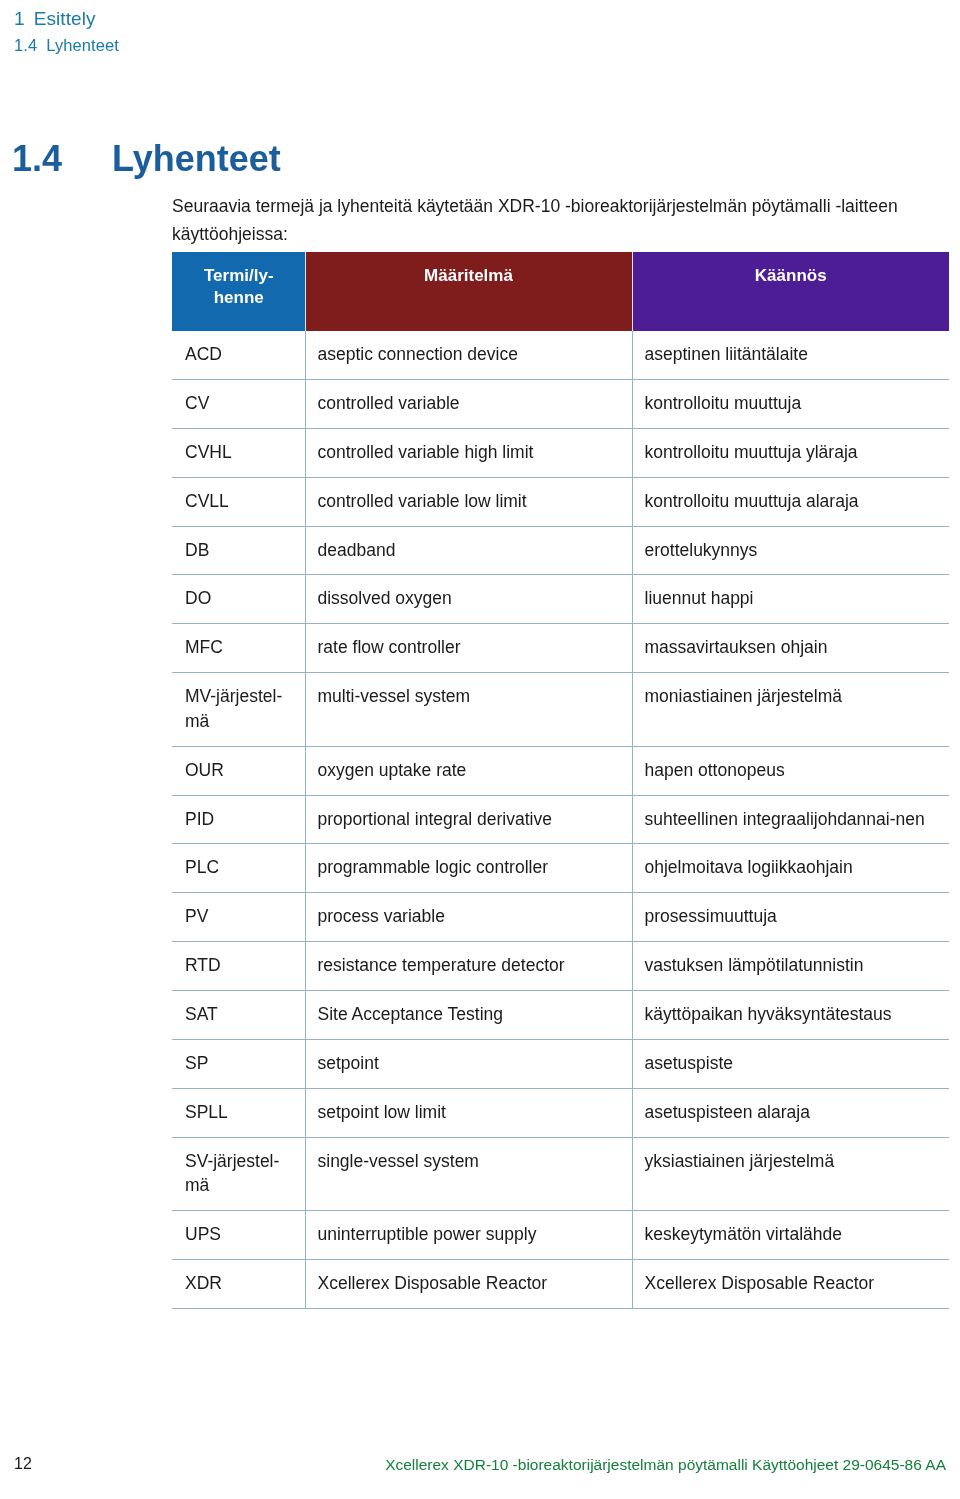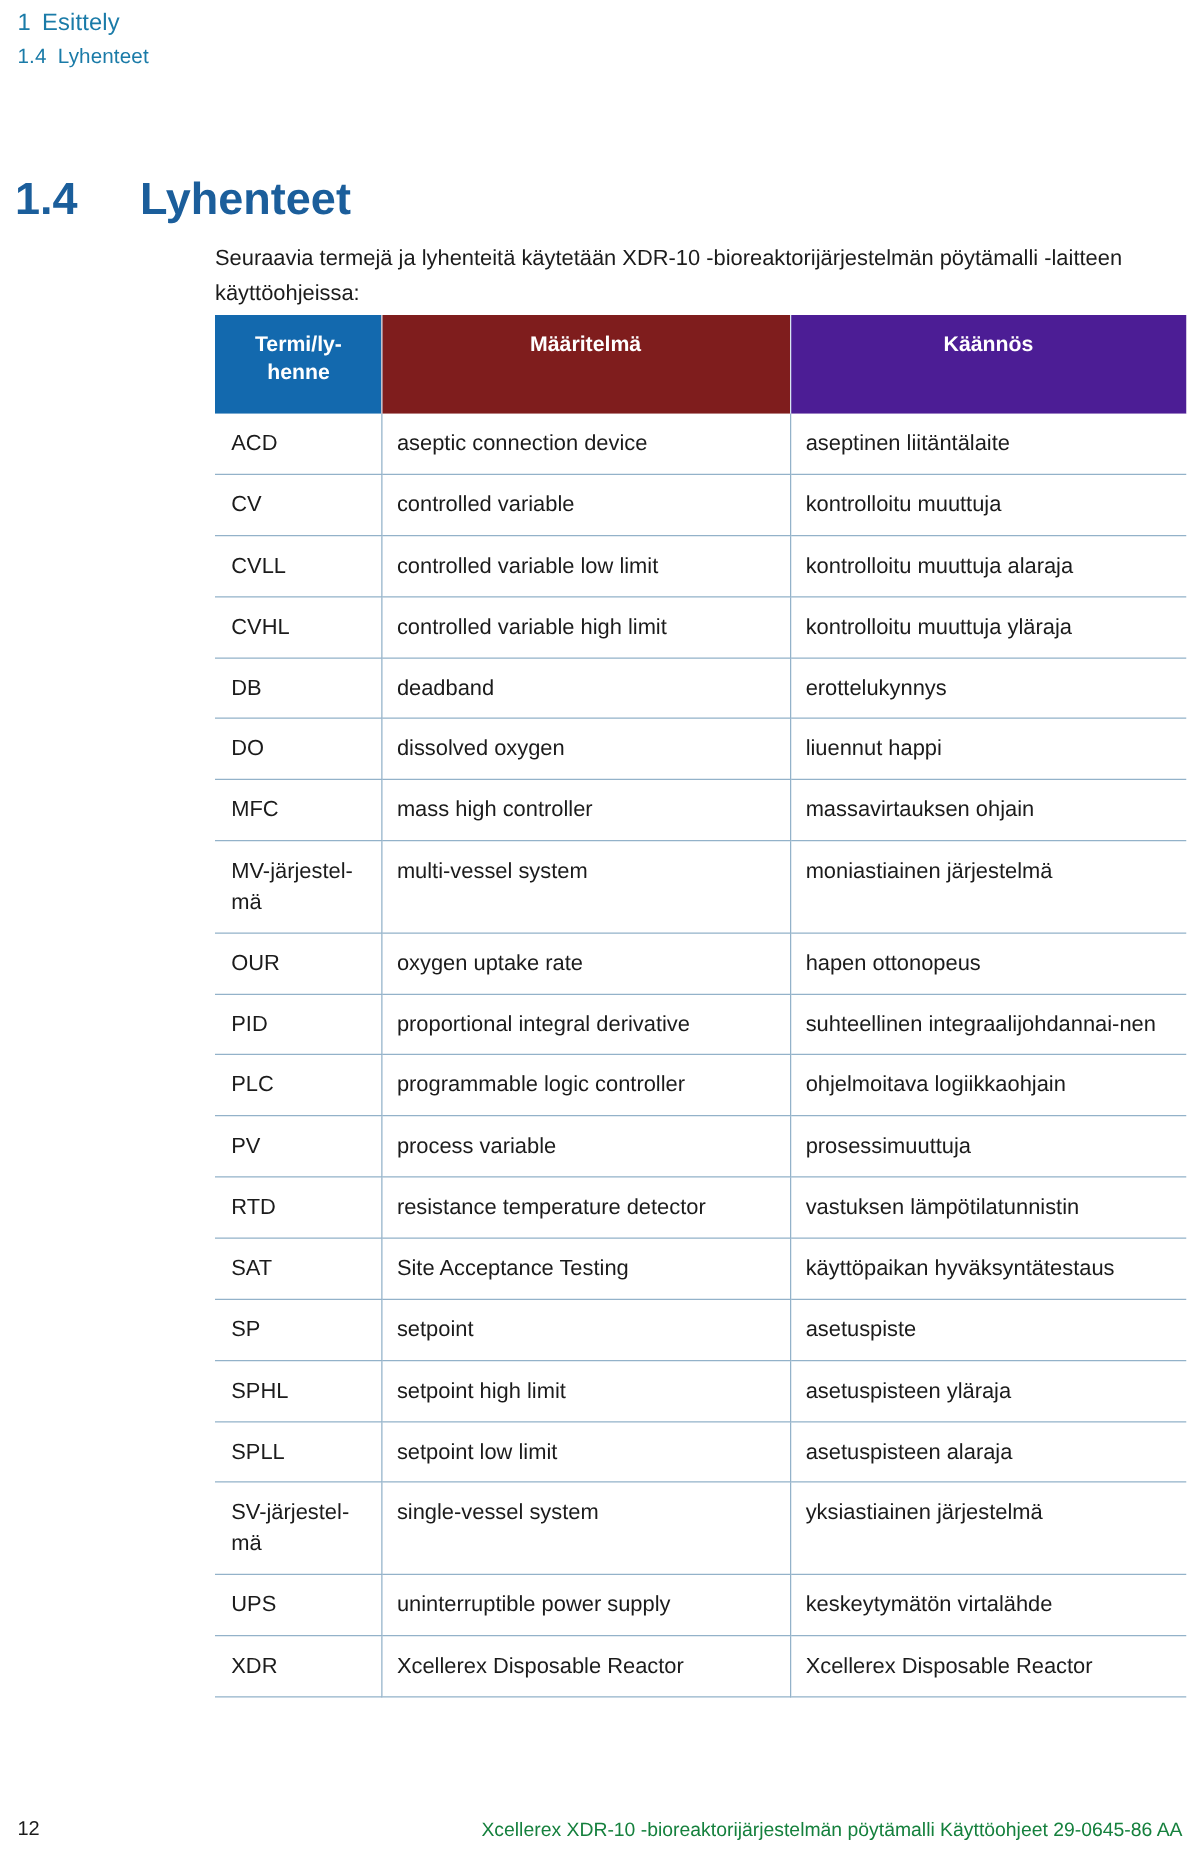--- a/index.html
+++ b/index.html
@@ -170,42 +170,42 @@
         <td class="cell-term">ACD</td>
         <td class="cell-def">aseptic connection device</td>
         <td class="cell-translation">aseptinen liitäntälaite</td>
       </tr>
       <tr>
         <td class="cell-term">CV</td>
         <td class="cell-def">controlled variable</td>
         <td class="cell-translation">kontrolloitu muuttuja</td>
       </tr>
       <tr>
+        <td class="cell-term">CVHL</td>
+        <td class="cell-def">controlled variable high limit</td>
+        <td class="cell-translation">kontrolloitu muuttuja yläraja</td>
+      </tr>
+      <tr>
         <td class="cell-term">CVLL</td>
         <td class="cell-def">controlled variable low limit</td>
         <td class="cell-translation">kontrolloitu muuttuja alaraja</td>
       </tr>
       <tr>
-        <td class="cell-term">CVHL</td>
-        <td class="cell-def">controlled variable high limit</td>
-        <td class="cell-translation">kontrolloitu muuttuja yläraja</td>
-      </tr>
-      <tr>
         <td class="cell-term">DB</td>
         <td class="cell-def">deadband</td>
         <td class="cell-translation">erottelukynnys</td>
       </tr>
       <tr>
         <td class="cell-term">DO</td>
         <td class="cell-def">dissolved oxygen</td>
         <td class="cell-translation">liuennut happi</td>
       </tr>
       <tr>
         <td class="cell-term">MFC</td>
-        <td class="cell-def">mass high controller</td>
+        <td class="cell-def">rate flow controller</td>
         <td class="cell-translation">massavirtauksen ohjain</td>
       </tr>
       <tr>
         <td class="cell-term">MV-järjestel-
 mä</td>
         <td class="cell-def">multi-vessel system</td>
         <td class="cell-translation">moniastiainen järjestelmä</td>
       </tr>
       <tr>
         <td class="cell-term">OUR</td>
@@ -236,25 +236,20 @@
         <td class="cell-term">SAT</td>
         <td class="cell-def">Site Acceptance Testing</td>
         <td class="cell-translation">käyttöpaikan hyväksyntätestaus</td>
       </tr>
       <tr>
         <td class="cell-term">SP</td>
         <td class="cell-def">setpoint</td>
         <td class="cell-translation">asetuspiste</td>
       </tr>
       <tr>
-        <td class="cell-term">SPHL</td>
-        <td class="cell-def">setpoint high limit</td>
-        <td class="cell-translation">asetuspisteen yläraja</td>
-      </tr>
-      <tr>
         <td class="cell-term">SPLL</td>
         <td class="cell-def">setpoint low limit</td>
         <td class="cell-translation">asetuspisteen alaraja</td>
       </tr>
       <tr>
         <td class="cell-term">SV-järjestel-
 mä</td>
         <td class="cell-def">single-vessel system</td>
         <td class="cell-translation">yksiastiainen järjestelmä</td>
       </tr>

